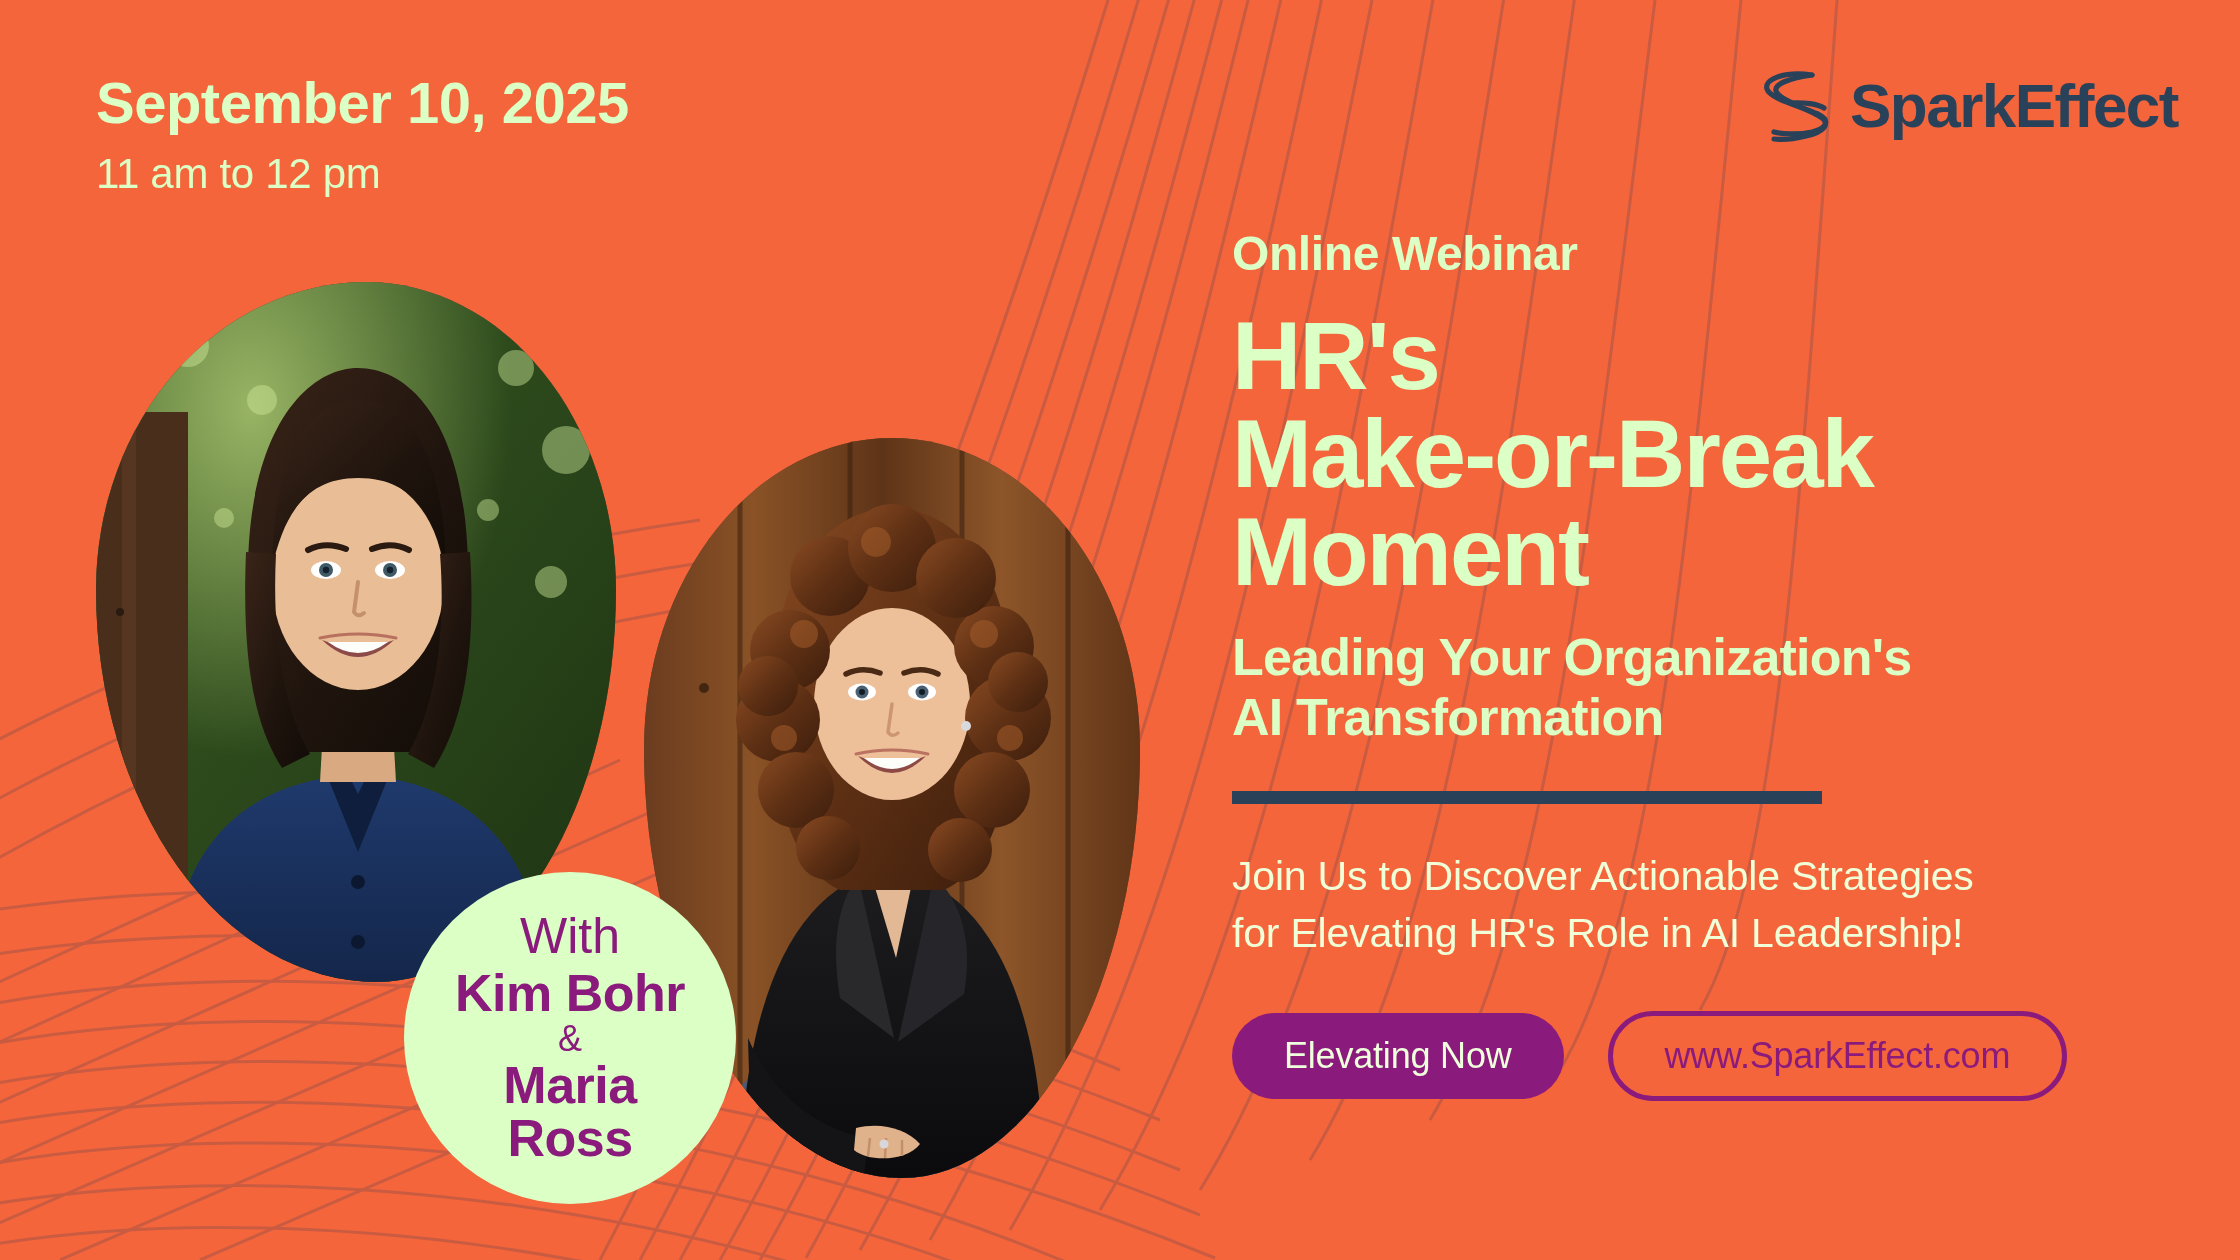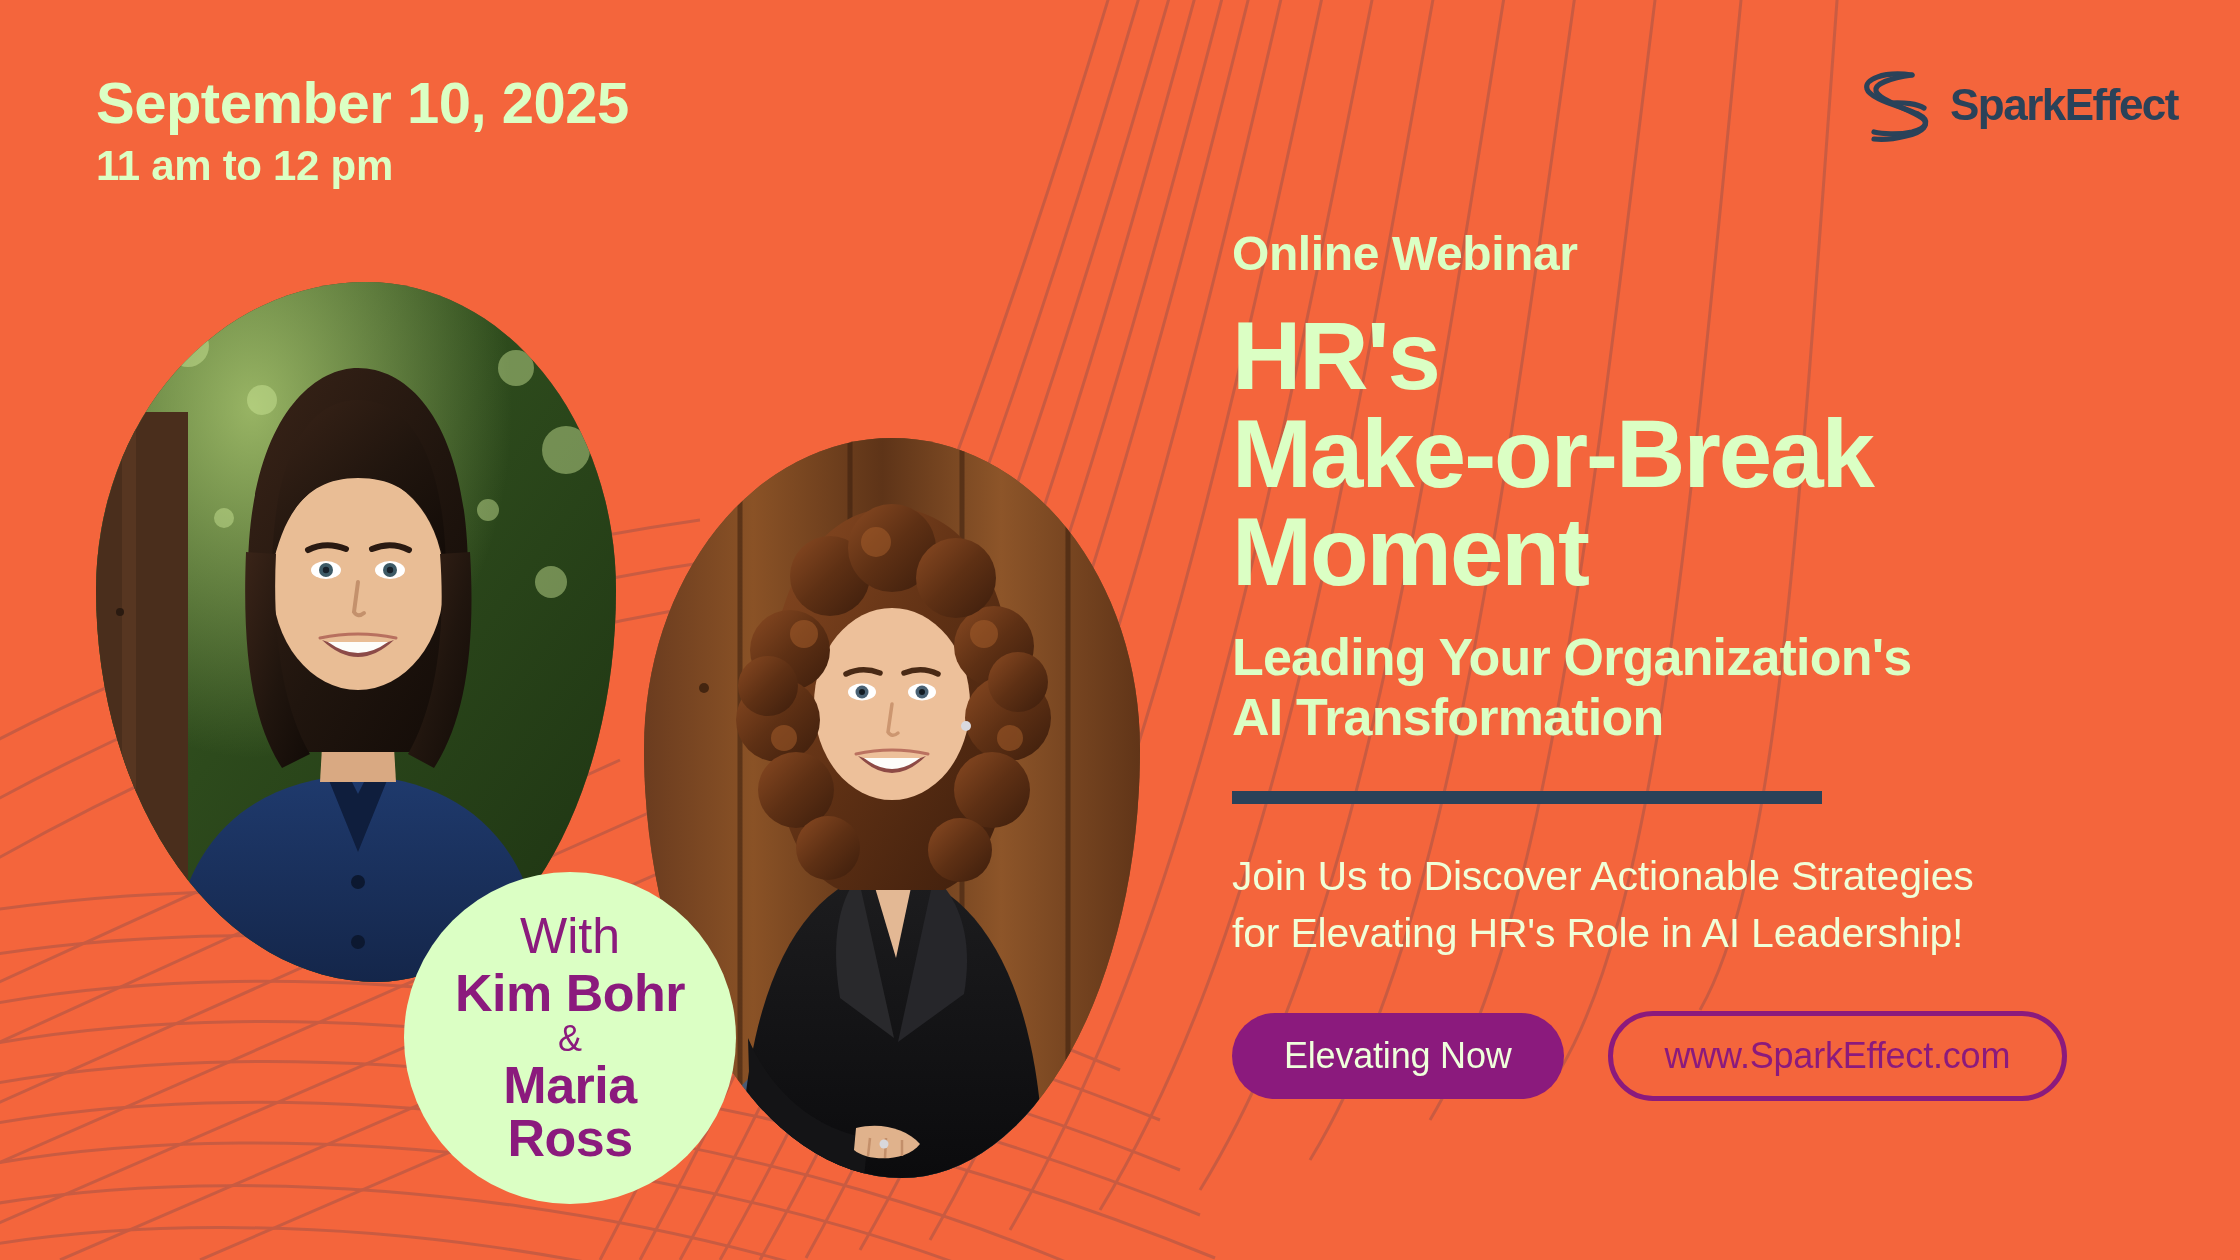--- a/index.html
+++ b/index.html
@@ -14,22 +14,22 @@
 
   .deco { position:absolute; inset:0; width:2240px; height:1260px; pointer-events:none; }
 
   
   .date-block { position:absolute; left:96px; top:72px; }
   .date-line {
     font-size:58px; font-weight:700; color:#DBFFC4;
     letter-spacing:-0.5px; line-height:1.06; white-space:nowrap;
   }
   .time-line {
-    font-size:42px; font-weight:700; color:#DBFFC4;
-    letter-spacing:-0.3px; line-height:1.2; margin-top:8px; white-space:nowrap;
+    font-size:42px; font-weight:400; color:#DBFFC4;
+    letter-spacing:-0.3px; line-height:1.2; margin-top:16px; white-space:nowrap;
   }
 
   .photo {
     position:absolute; overflow:hidden; background:#7c4a2e;
   }
   #photo-kim {
     left:96px; top:282px; width:520px; height:700px;
     border-radius:52% 48% 46% 54% / 44% 44% 56% 56%;
   }
   #photo-maria {
@@ -45,21 +45,21 @@
     text-align:center; color:#8B1A7D; line-height:1.0;
   }
   .badge-with { font-size:50px; font-weight:400; letter-spacing:0px; margin-bottom:6px; }
   .badge-name { font-size:52px; font-weight:700; letter-spacing:-0.5px; }
   .badge-amp  { font-size:36px; font-weight:400; margin:2px 0; }
   .badge-name2 { font-size:52px; font-weight:700; letter-spacing:-0.5px; line-height:1.02; }
 
   
   .logo { position:absolute; right:62px; top:62px; display:flex; align-items:center; gap:18px; }
   .logo-mark { width:72px; height:86px; flex:0 0 auto; }
-  .logo-word { font-size:44px; font-weight:700; color:#2A4259; letter-spacing:-1.5px; white-space:nowrap; }
+  .logo-word { font-size:62px; font-weight:700; color:#2A4259; letter-spacing:-1.5px; white-space:nowrap; }
 
   .right-col { position:absolute; left:1232px; top:228px; width:960px; }
   .eyebrow {
     font-size:48px; font-weight:700; color:#DBFFC4;
     letter-spacing:-0.4px; line-height:1.1;
   }
   .headline {
     margin-top:26px; font-size:96px; font-weight:700; color:#DBFFC4;
     letter-spacing:-2px; line-height:1.02;
   }

